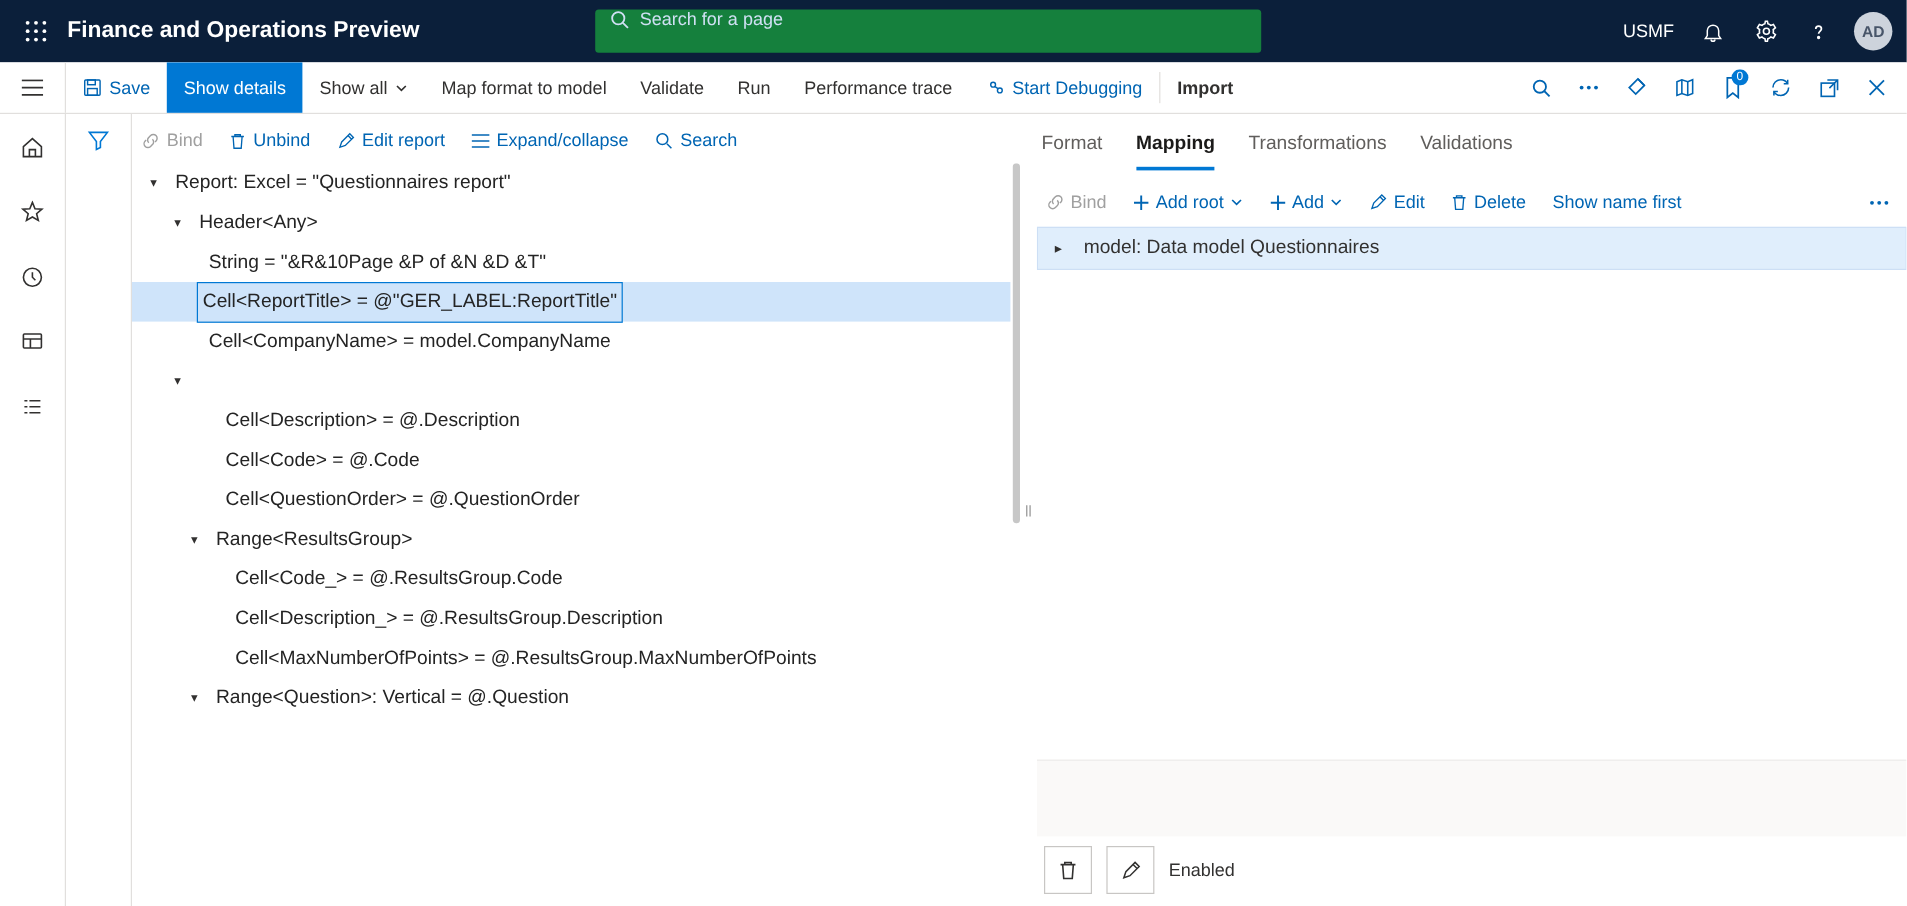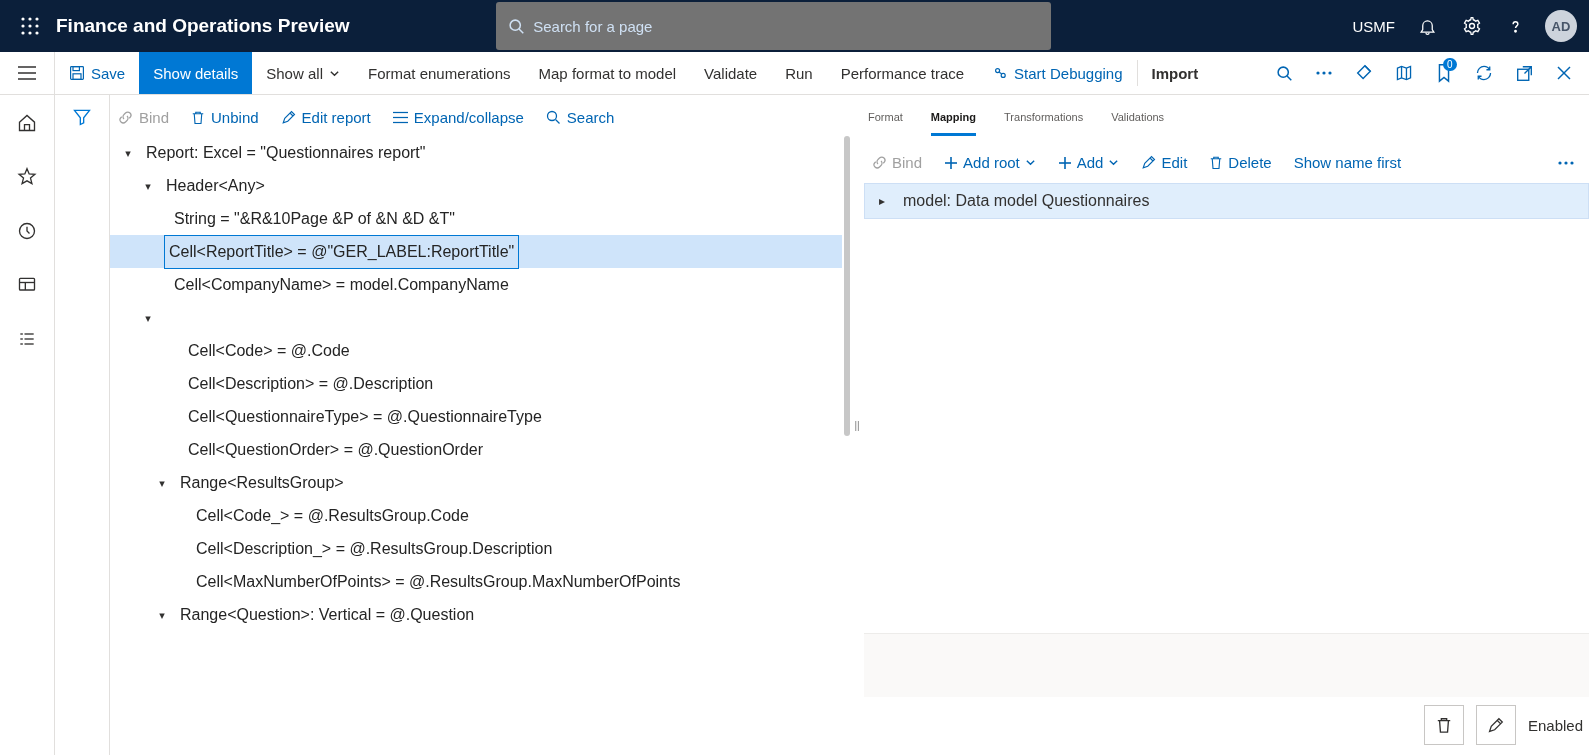--- a/index.html
+++ b/index.html
@@ -4,21 +4,21 @@
 <style>
   * { box-sizing: border-box; margin: 0; padding: 0; font-family: "Segoe UI", Arial, sans-serif; }
   html, body { height: 100%; width: 100%; overflow: hidden; }
   body { display: flex; flex-direction: column; background: #fff; color: #323130; }
 
   
   .topbar { height: 52px; background: #0b1f3a; color: #fff; display: flex; align-items: center; padding: 0 12px; }
   .topbar .waffle { width: 36px; height: 36px; display:flex; align-items:center; justify-content:center; cursor:pointer; }
   .topbar .app-title { font-size: 19px; font-weight: 600; margin-left: 8px; }
   .topbar .search-wrap { flex: 0 0 auto; margin-left: auto; margin-right: auto; width: 555px; }
-  .topbar .search { height: 48px; background: #737373; border-radius: 3px; display:flex; align-items:center; padding:0 12px; color:#cfe0f3; }
+  .topbar .search { height: 36px; background: #15803d; border-radius: 3px; display:flex; align-items:flex-start; padding:0 12px; color:#cfe0f3; }
   .topbar .search input { background: transparent; border: none; outline: none; color:#cfe0f3; font-size: 15px; margin-left: 8px; width: 100%; }
   .topbar .search input::placeholder { color: #cfe0f3; }
   .topbar .right { display:flex; align-items:center; gap: 6px; margin-left: auto; }
   .topbar .right .txt { font-size: 15px; padding: 0 8px; }
   .topbar .right .icon-btn { width: 38px; height: 38px; display:flex; align-items:center; justify-content:center; cursor:pointer; }
   .avatar { width: 32px; height: 32px; border-radius: 50%; background:#cdd3dc; color:#485569; display:flex; align-items:center; justify-content:center; font-size:13px; font-weight:600; margin-left:4px; }
 
   
   .cmdbar { height: 43px; background:#fff; border-bottom:1px solid #e1dfdd; display:flex; align-items:stretch; padding-left:0; }
   .cmd-left-spacer { width:55px; border-right:1px solid #e1dfdd; display:flex; align-items:center; justify-content:center; }
@@ -63,35 +63,35 @@
   .tree-row .label-text { white-space:nowrap; }
   .indent-1 { padding-left: 10px; }
   .indent-2 { padding-left: 48px; }
   .indent-3 { padding-left: 62px; }
   .indent-3b { padding-left: 30px; }
   .indent-4 { padding-left: 70px; }
 
   .scroll-indicator { position:absolute; right:0; top:0; width:6px; height:300px; background:#c7c7c7; border-radius:3px; }
 
   
-  .rp-tabs { display:flex; gap:28px; padding:16px 0 0 4px; font-size:11px; border-bottom: none; }
+  .rp-tabs { display:flex; gap:28px; padding:16px 0 0 4px; font-size:16px; border-bottom: none; }
   .rp-tab { padding-bottom:10px; color:#605e5c; cursor:pointer; }
   .rp-tab.active { color:#1b1a19; font-weight:600; border-bottom:3px solid #0078d4; }
 
   .rp-toolbar { display:flex; align-items:center; gap:6px; padding:14px 0 8px 0; font-size:15px; }
   .rp-toolbar .tbtn { display:flex; align-items:center; gap:5px; padding:4px 8px; cursor:pointer; }
   .rp-toolbar .tbtn.gray { color:#a0a0a0; cursor:default; }
   .rp-toolbar .tbtn.blue { color:#0065b3; }
 
   .model-row { background:#e0eefc; height:36px; display:flex; align-items:center; padding-left:14px; font-size:16px; cursor:pointer; border:1px solid #cddff5; }
   .model-row .caret-r { margin-right:18px; color:#323130; font-size:12px; }
 
   .rp-bottom { margin-top:auto; }
   .rp-blank { height:64px; background:#faf9f8; border-top:1px solid #edecea; }
-  .rp-enabled-row { display:flex; align-items:center; gap:12px; padding:8px 6px 10px 6px;justify-content:flex-end; }
+  .rp-enabled-row { display:flex; align-items:center; gap:12px; padding:8px 6px 10px 6px; }
   .sq-btn { width:40px; height:40px; border:1px solid #c8c6c4; display:flex; align-items:center; justify-content:center; cursor:pointer; background:#fff; }
   .rp-enabled-row .lbl { font-size:15px; color:#323130; }
 
   svg { display:block; }
 </style>
 </head>
 <body>
 
 <div class="topbar">
   <div class="waffle">
@@ -170,23 +170,20 @@
     </div>
   <div class="cmd-btn">
     <span>Show all</span>
     <span>
         <svg width="11" height="11" viewBox="0 0 12 12" fill="none" stroke="#323130" stroke-width="1.5">
           <path d="M2 4l4 4 4-4"></path>
         </svg>
       </span>
   </div>
   <div class="cmd-btn">
-      <span>Format enumerations</span>
-    </div>
-  <div class="cmd-btn">
       <span>Map format to model</span>
     </div>
   <div class="cmd-btn">
       <span>Validate</span>
     </div>
   <div class="cmd-btn">
       <span>Run</span>
     </div>
   <div class="cmd-btn">
       <span>Performance trace</span>
@@ -380,29 +377,25 @@
             <div class="tree-row indent-2">
                 <span style="width:16px"></span>
                 <span class="label-text">Cell&lt;CompanyName&gt; = model.CompanyName</span>
               </div>
             <div class="tree-row indent-3b">
                 <span class="caret">▾</span>
                 <span style="width:10px"></span>
               </div>
             <div class="tree-row indent-3">
                 <span style="width:16px"></span>
+                <span class="label-text">Cell&lt;Description&gt; = @.Description</span>
+              </div>
+            <div class="tree-row indent-3">
+                <span style="width:16px"></span>
                 <span class="label-text">Cell&lt;Code&gt; = @.Code</span>
-              </div>
-            <div class="tree-row indent-3">
-                <span style="width:16px"></span>
-                <span class="label-text">Cell&lt;Description&gt; = @.Description</span>
-              </div>
-            <div class="tree-row indent-3">
-                <span style="width:16px"></span>
-                <span class="label-text">Cell&lt;QuestionnaireType&gt; = @.QuestionnaireType</span>
               </div>
             <div class="tree-row indent-3">
                 <span style="width:16px"></span>
                 <span class="label-text">Cell&lt;QuestionOrder&gt; = @.QuestionOrder</span>
               </div>
             <div class="tree-row" style="padding-left:44px">
                 <span class="caret">▾</span>
                 <span style="width:10px"></span>
                 <span class="label-text">Range&lt;ResultsGroup&gt;</span>
               </div>

